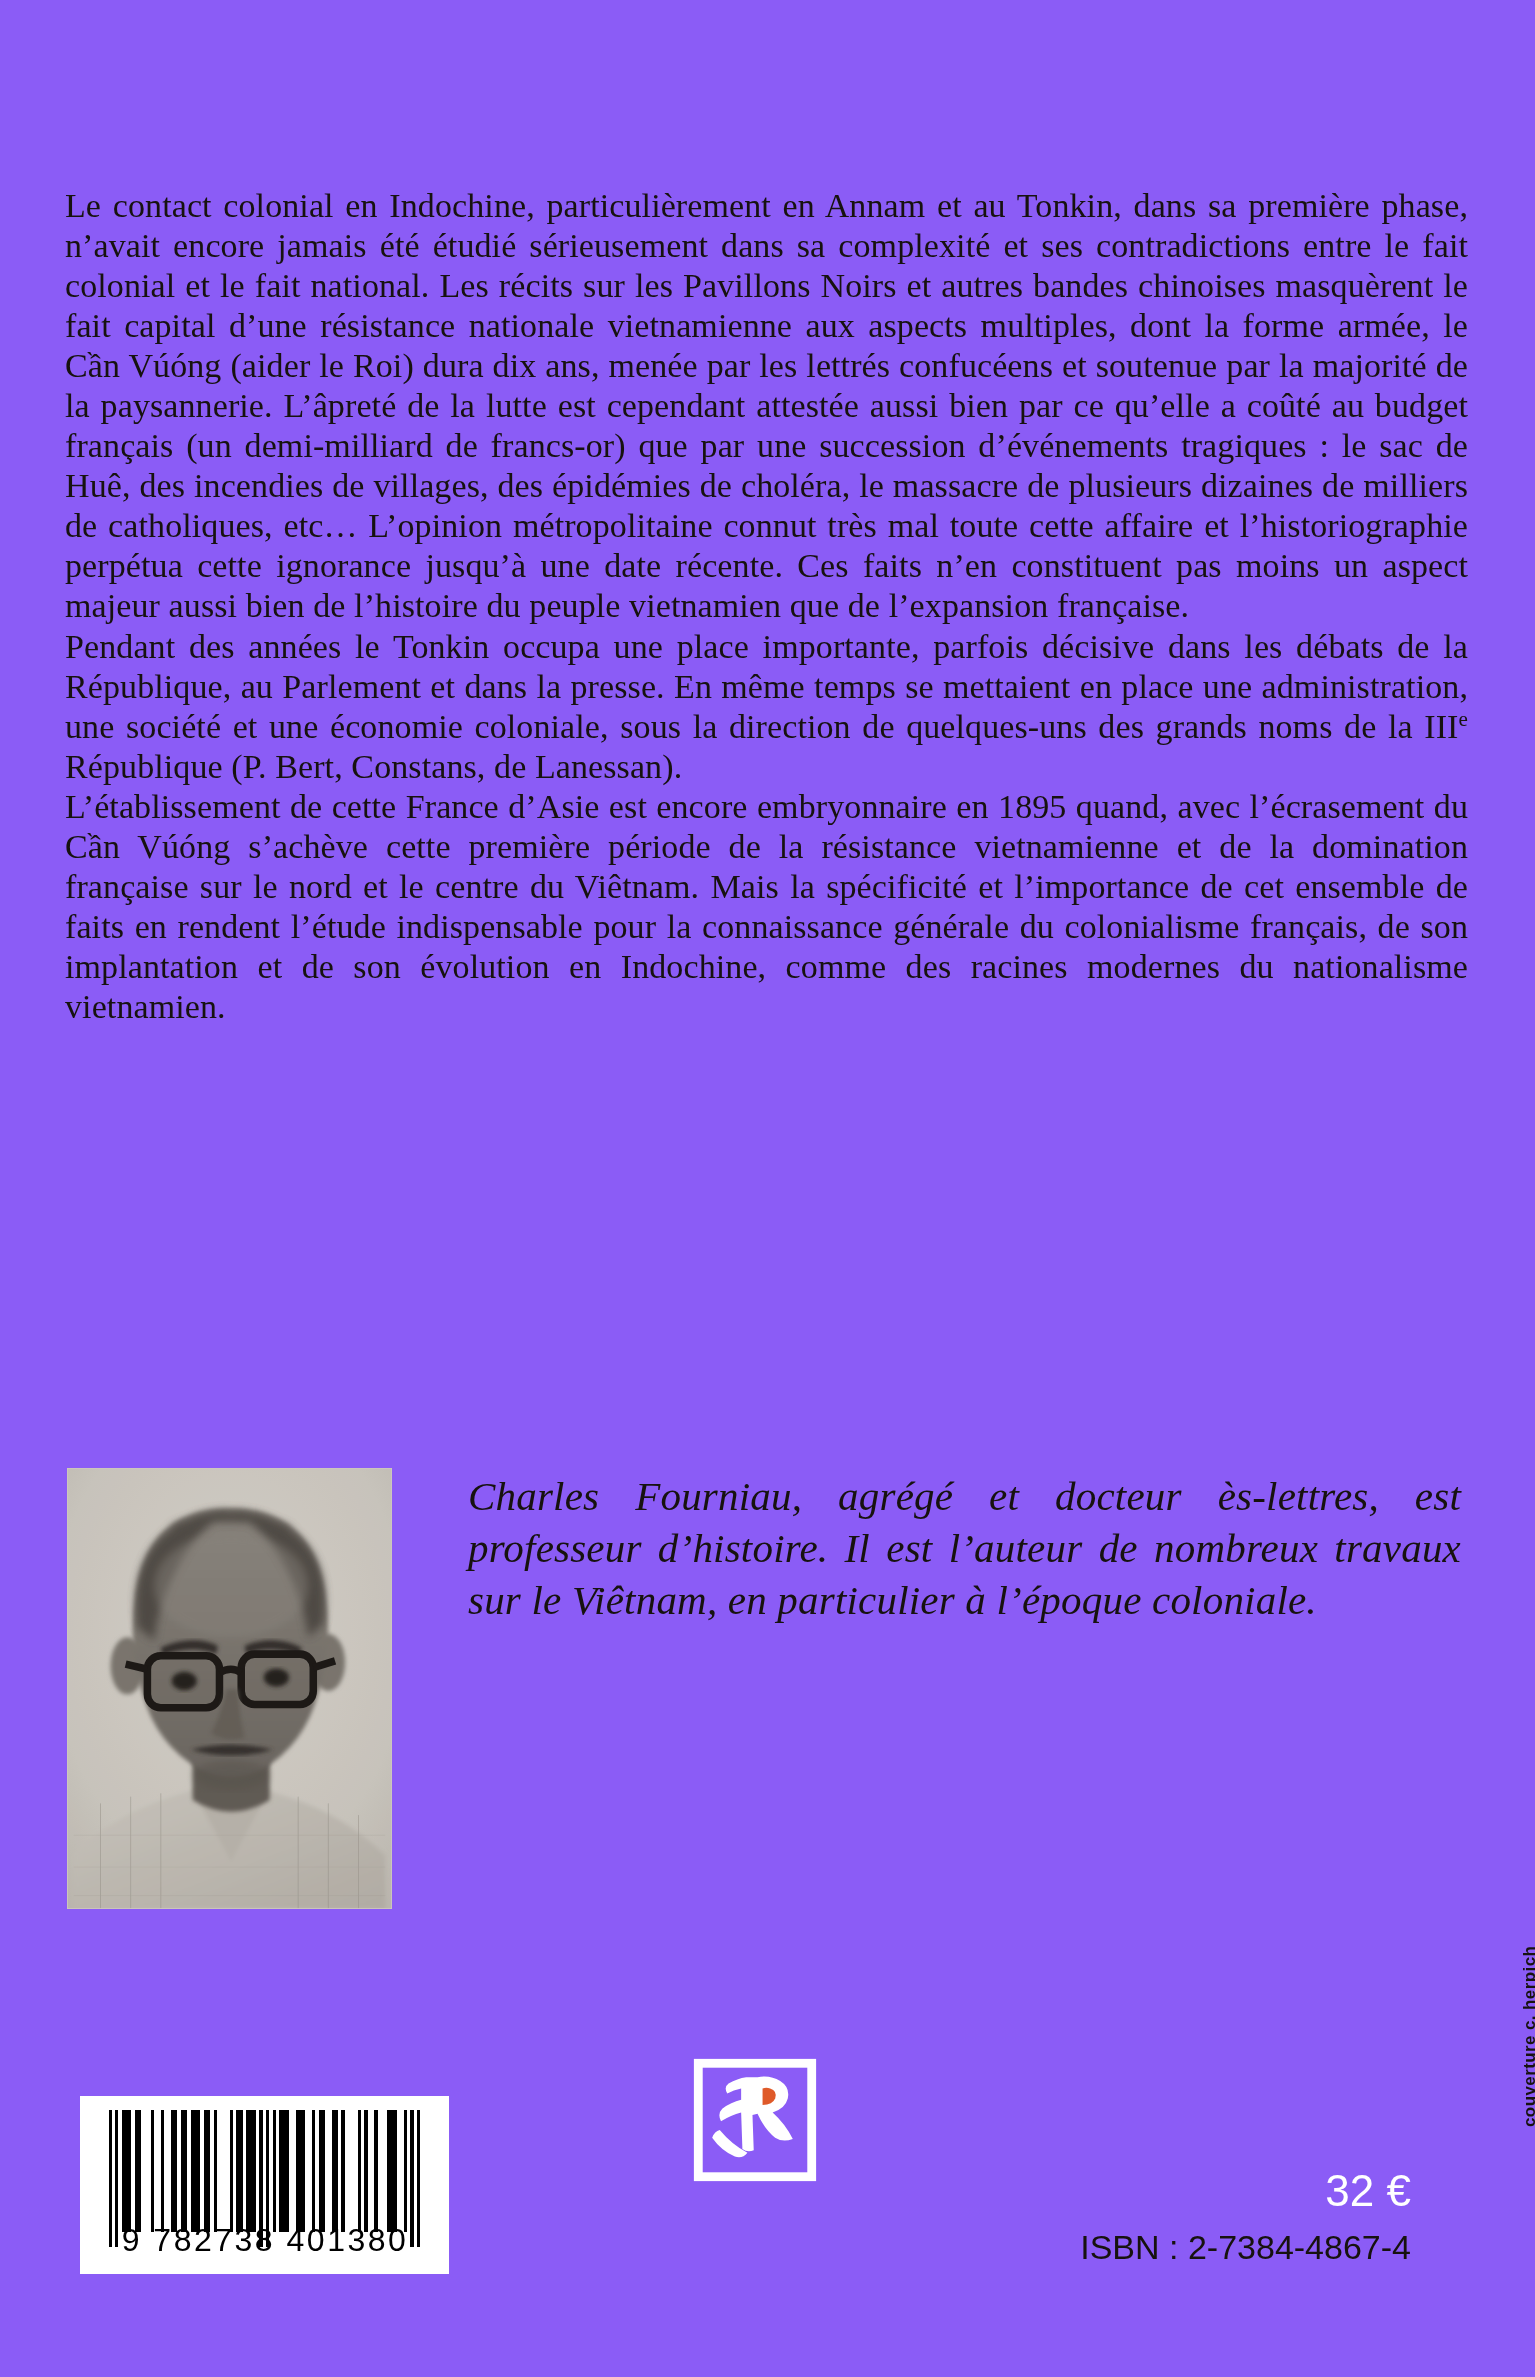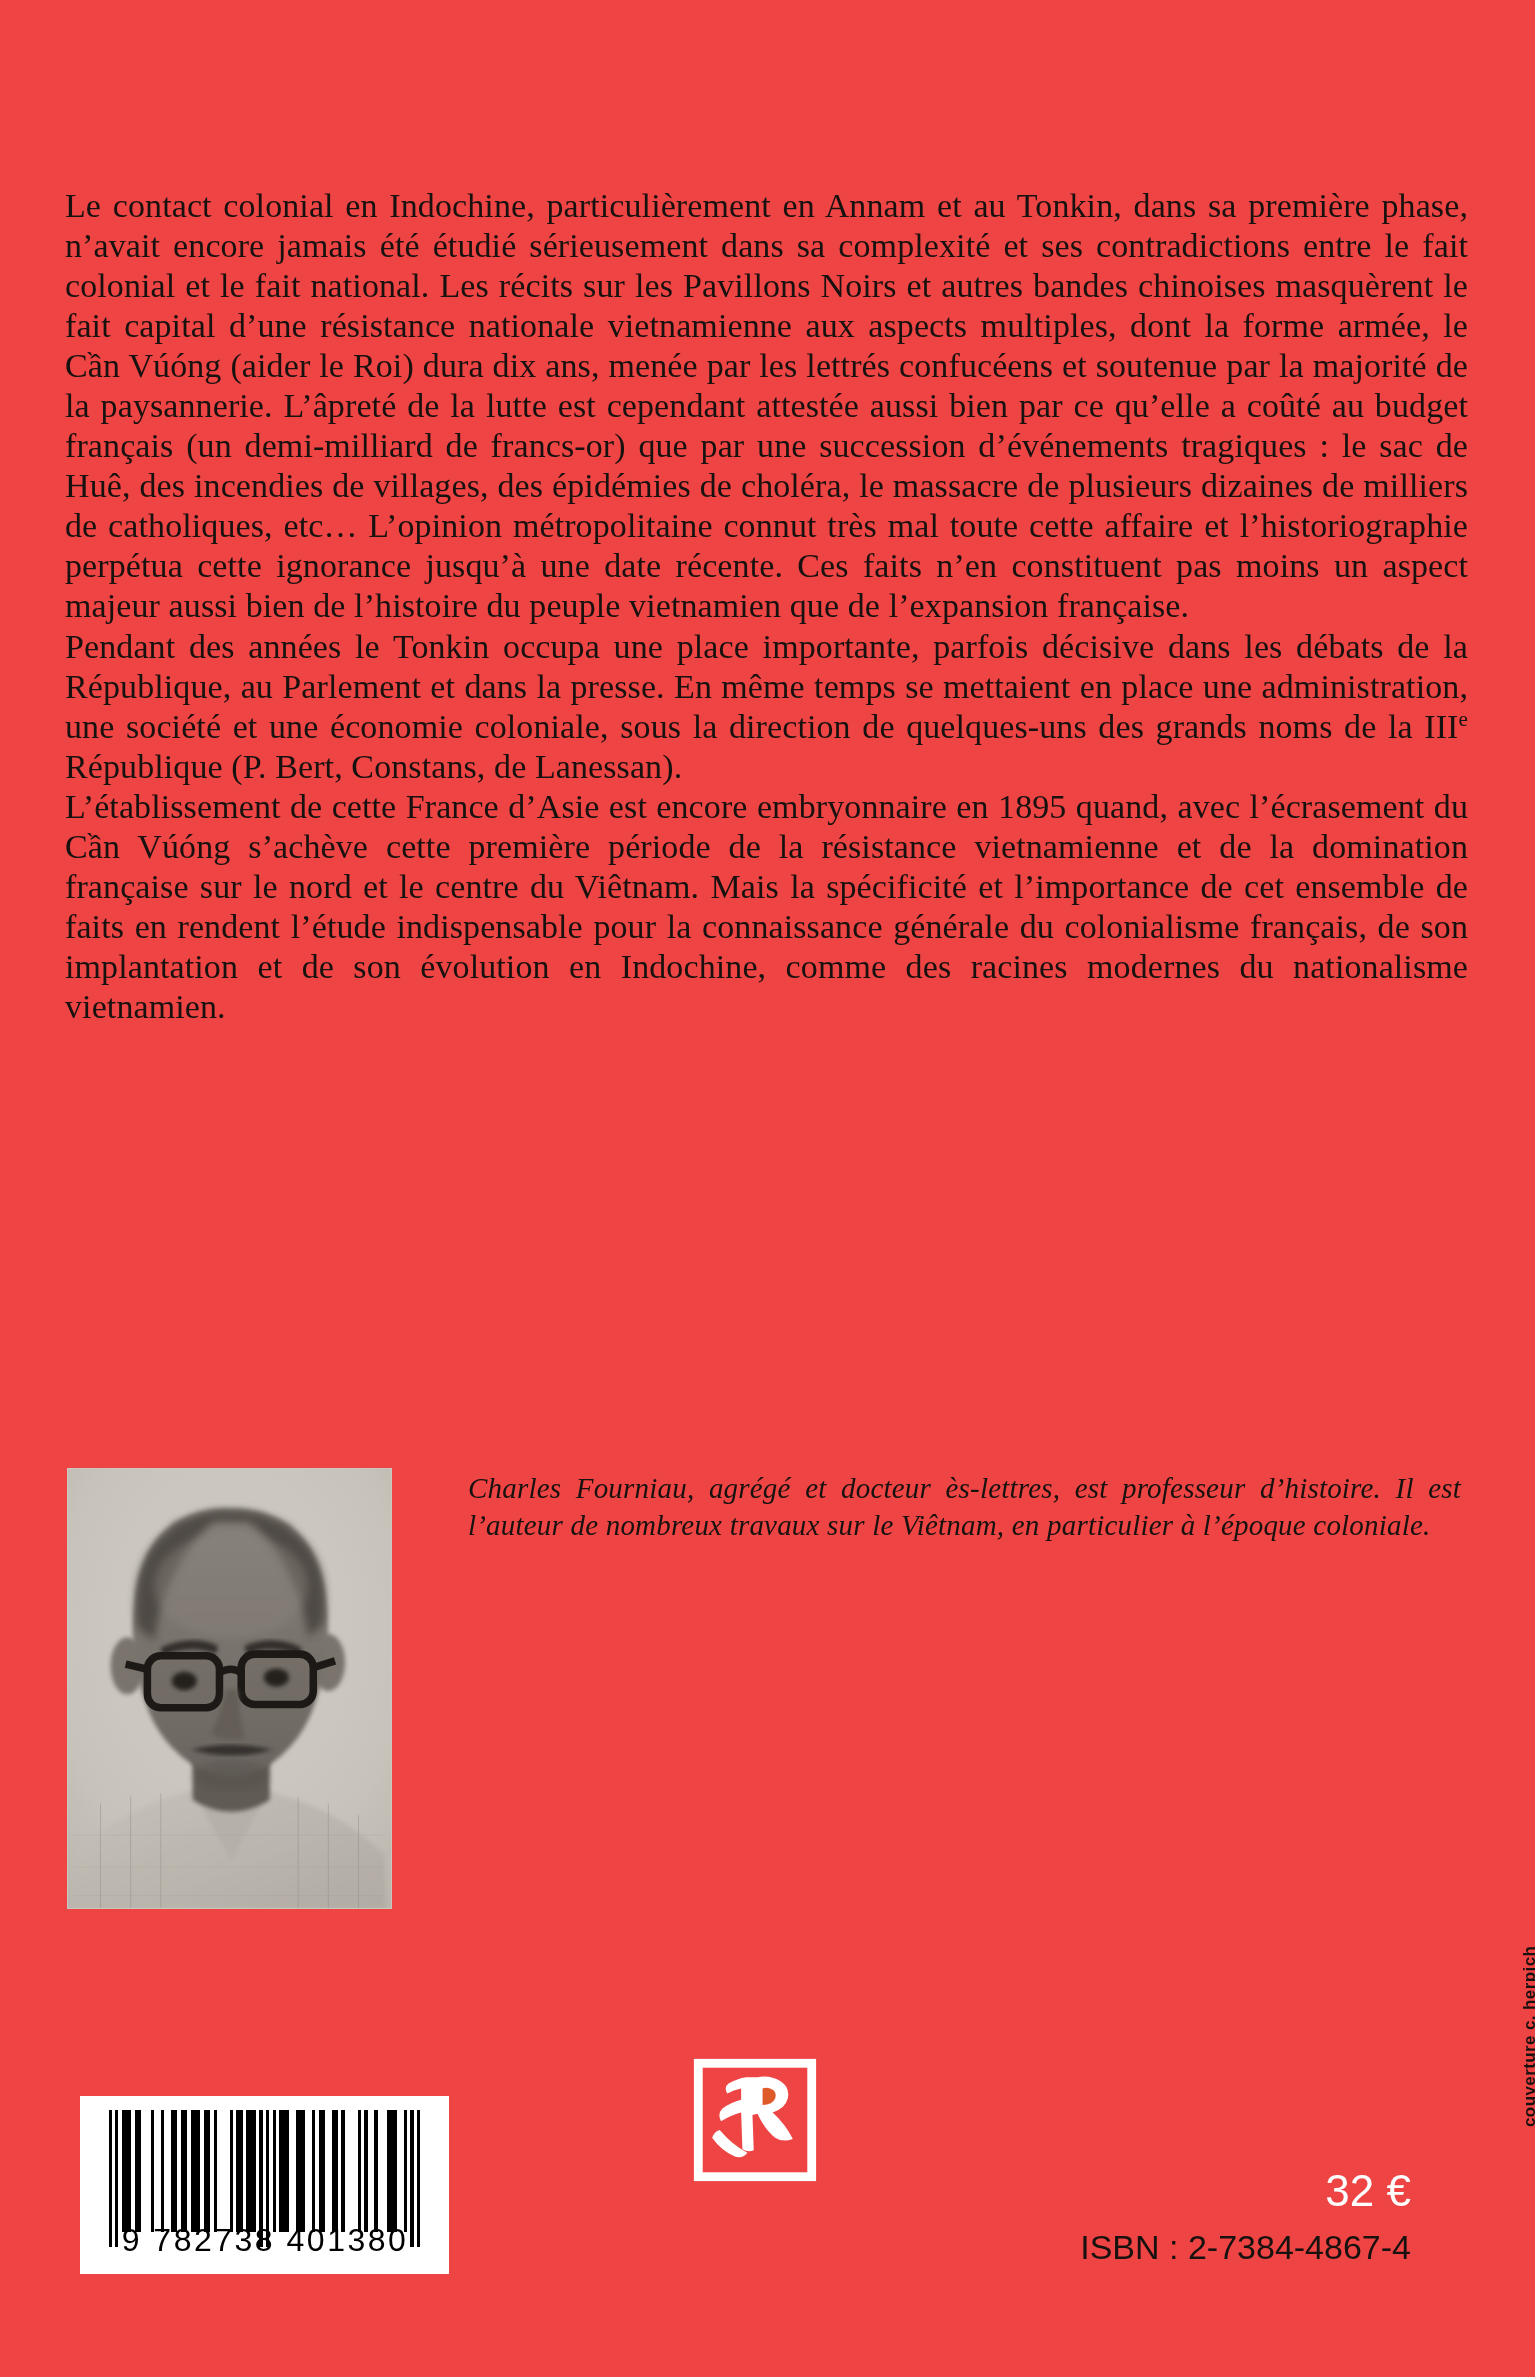--- a/index.html
+++ b/index.html
@@ -11,21 +11,21 @@
     height: 2377px;
     background: #df5a29;
     font-family: "Liberation Serif", serif;
     overflow: hidden;
     position: relative;
   }
 
   .page {
     position: absolute;
     inset: 0;
-    background: #ef4444;
+    background: #8b5cf6;
   }
 
   
   .blurb {
     position: absolute;
     left: 65px;
     top: 186px;
     width: 1403px;
     color: #17120f;
     font-size: 34px;
@@ -70,21 +70,21 @@
     width: 100%;
     height: 100%;
   }
 
   .author-bio {
     position: absolute;
     left: 401px;
     top: 1.7px;
     width: 993px;
     font-style: italic;
-    font-size: 29px;
+    font-size: 41px;
     line-height: 1.27;
     color: #17120f;
     text-align: justify;
     text-align-last: left;
     font-family: "Liberation Serif", serif;
     letter-spacing: 0.2px;
   }
 
   
   .footer {

